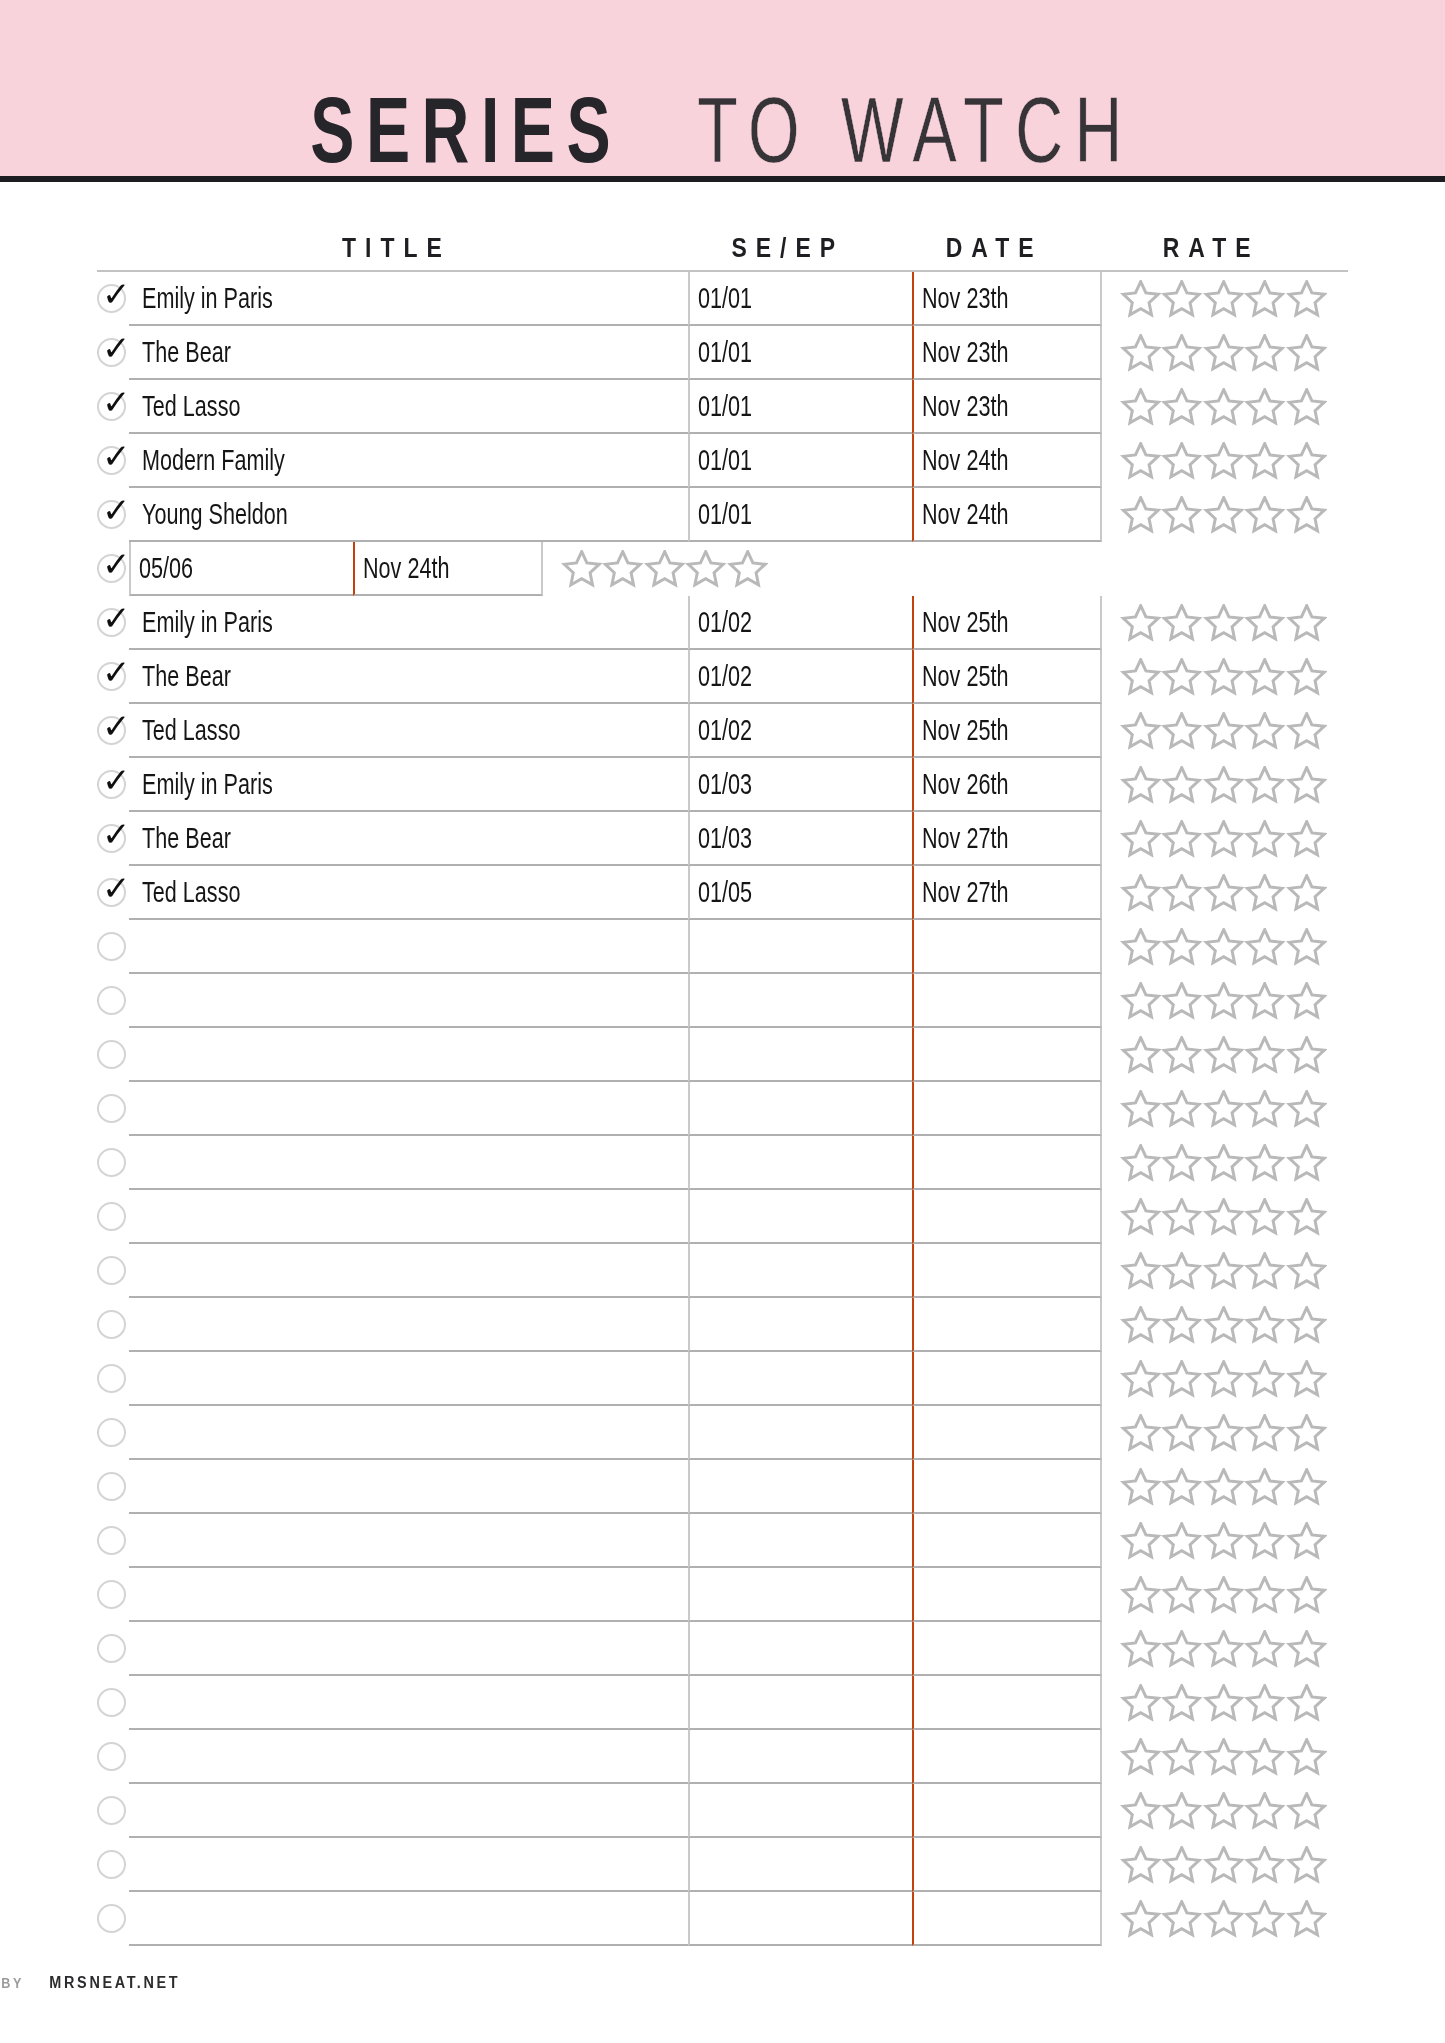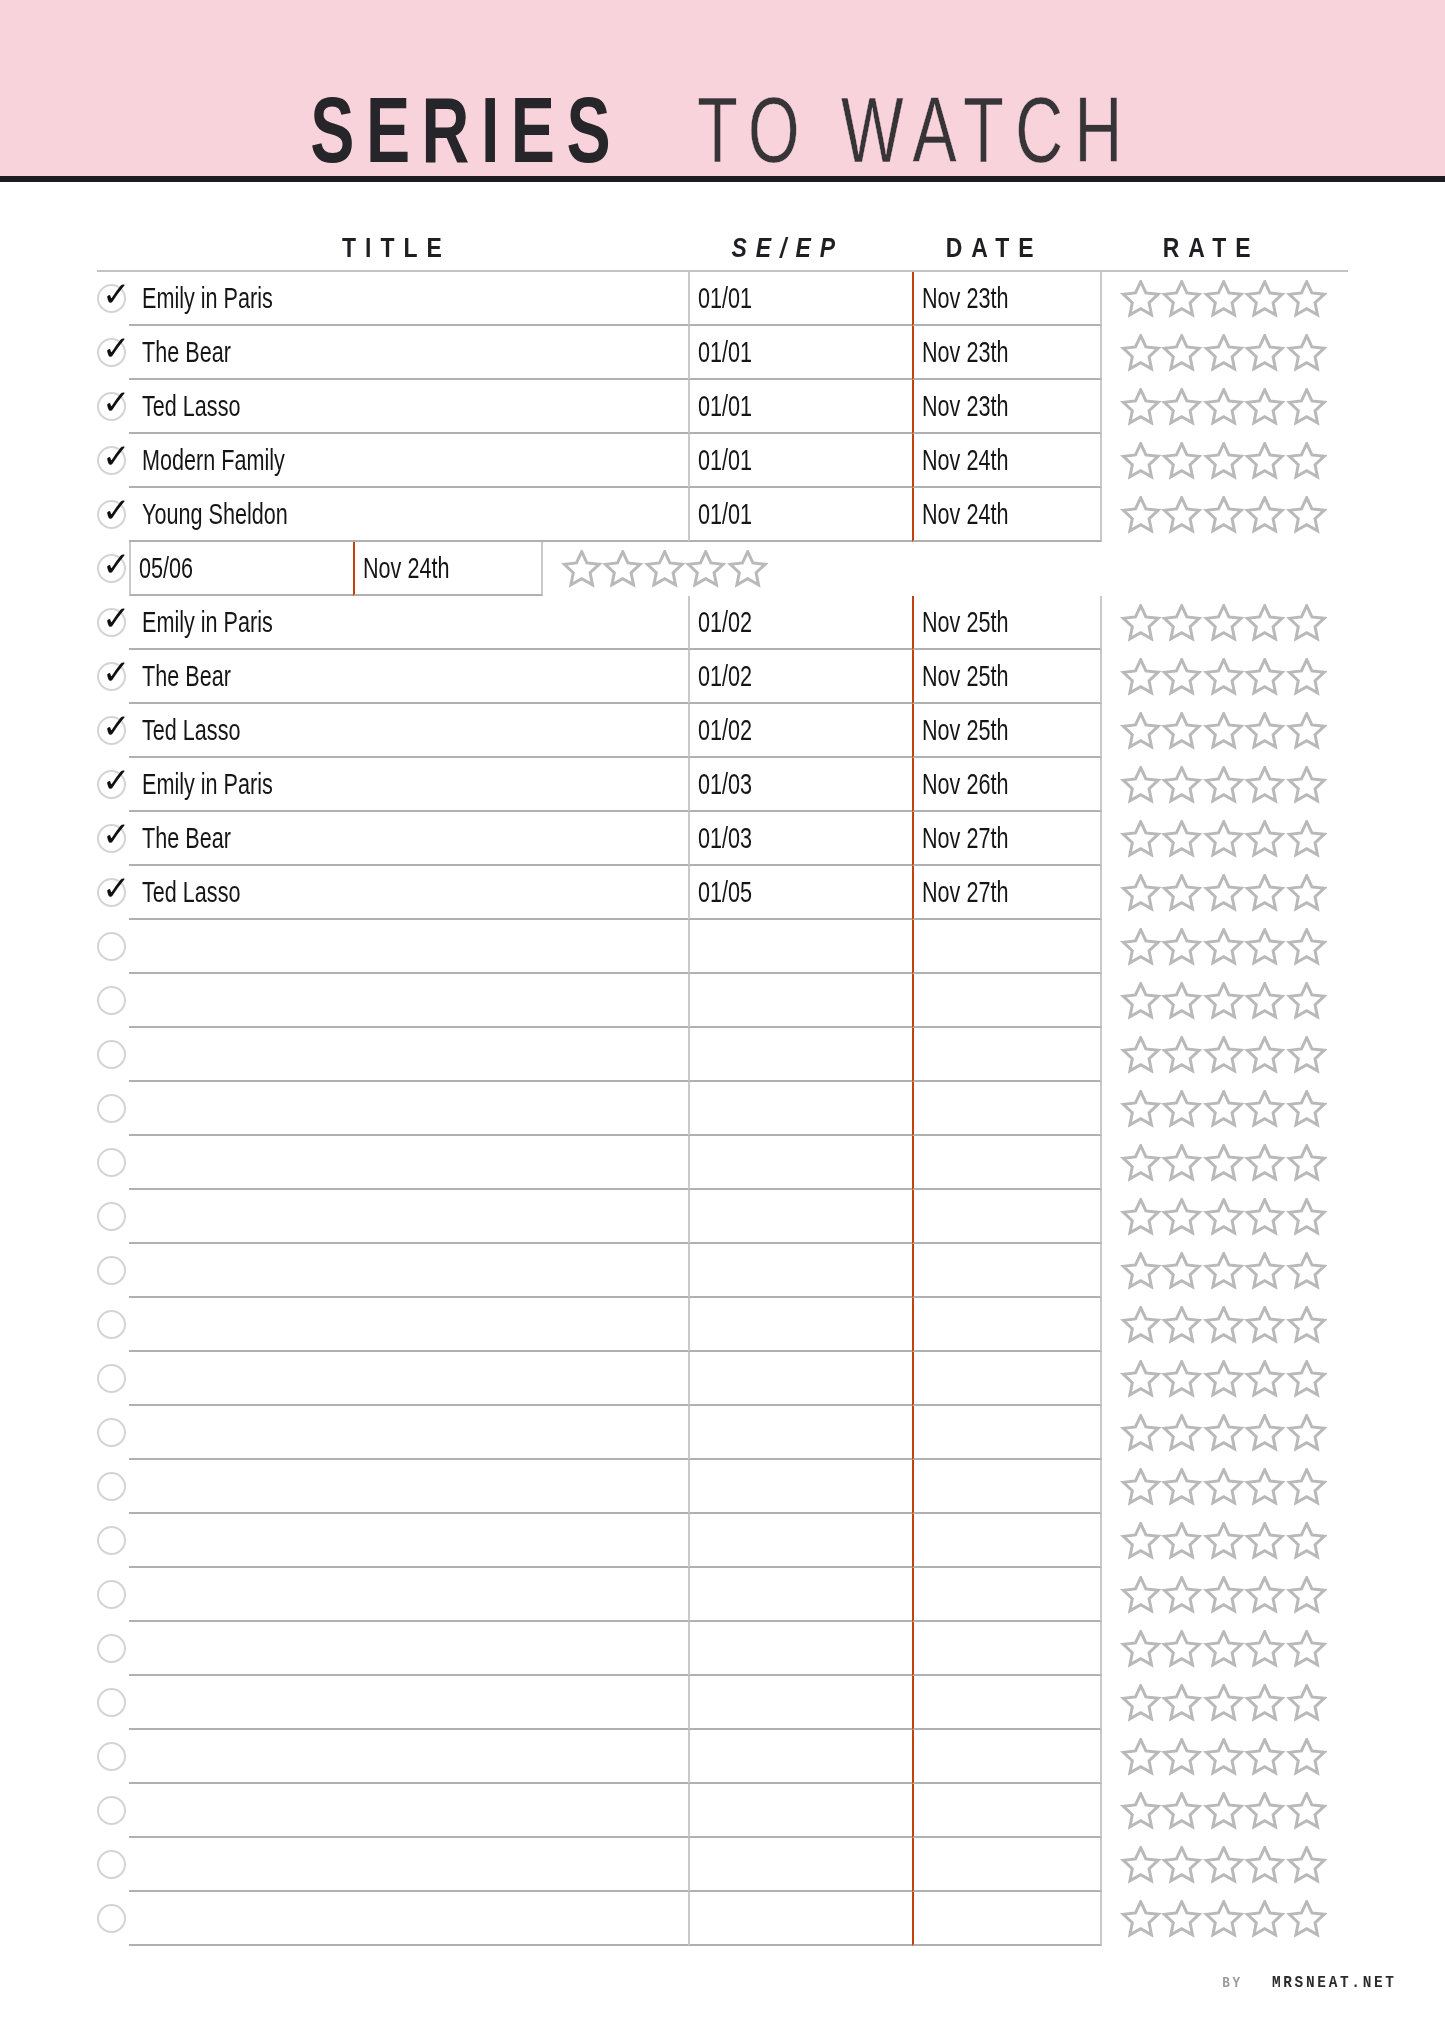--- a/index.html
+++ b/index.html
@@ -23,21 +23,21 @@
   }
   .t-bold  { font-weight:700; }
   .t-light { font-weight:400; margin-left:104px; -webkit-text-stroke:0.5px #f8d3dc; opacity:.92; }
 
   
   .col-headers {
     position:absolute; left:112px; top:220px; height:42px;
     display:flex; align-items:flex-end;
   }
   .col-headers .hcell { display:flex; justify-content:center; align-items:flex-end; }
-  .hc-title { width:559px; } .hc-seep { width:224px;font-style:italic; } .hc-date { width:190px; }
+  .hc-title { width:559px; } .hc-seep { width:224px; } .hc-date { width:190px; }
   .hc-gap { width:18px; } .hc-rate { width:207px; }
   .hlabel {
     display:inline-block; transform:scaleX(0.82); transform-origin:center bottom;
     font-size:28px; font-weight:700; letter-spacing:11px; color:#1f1f23;
     padding-left:11px; 
     line-height:1;
   }
 
   
   .table {
@@ -63,21 +63,21 @@
   .ctext {
     display:inline-block; transform:scaleX(0.72); transform-origin:left center;
     font-size:30px; color:#151515; white-space:nowrap; line-height:1;
   }
   .stars { width:207px; display:flex; align-items:center; }
   .stars svg { display:block; flex:0 0 41.4px; }
 
   
   .footer {
     position:absolute; top:1974px; left:0; width:1404px;
-    text-align:right; white-space:nowrap;font-family:Liberation Mono, monospace;
+    text-align:left; white-space:nowrap;
   }
   .footer .by {
     display:inline-block; transform:scaleX(0.9);
     font-size:14px; font-weight:700; letter-spacing:3px; color:#9b9b9b;
   }
   .footer .brand {
     display:inline-block; transform:scaleX(0.9); margin-left:12px;
     font-size:16px; font-weight:700; letter-spacing:3px; color:#2c2c2e;
   }
 </style>

